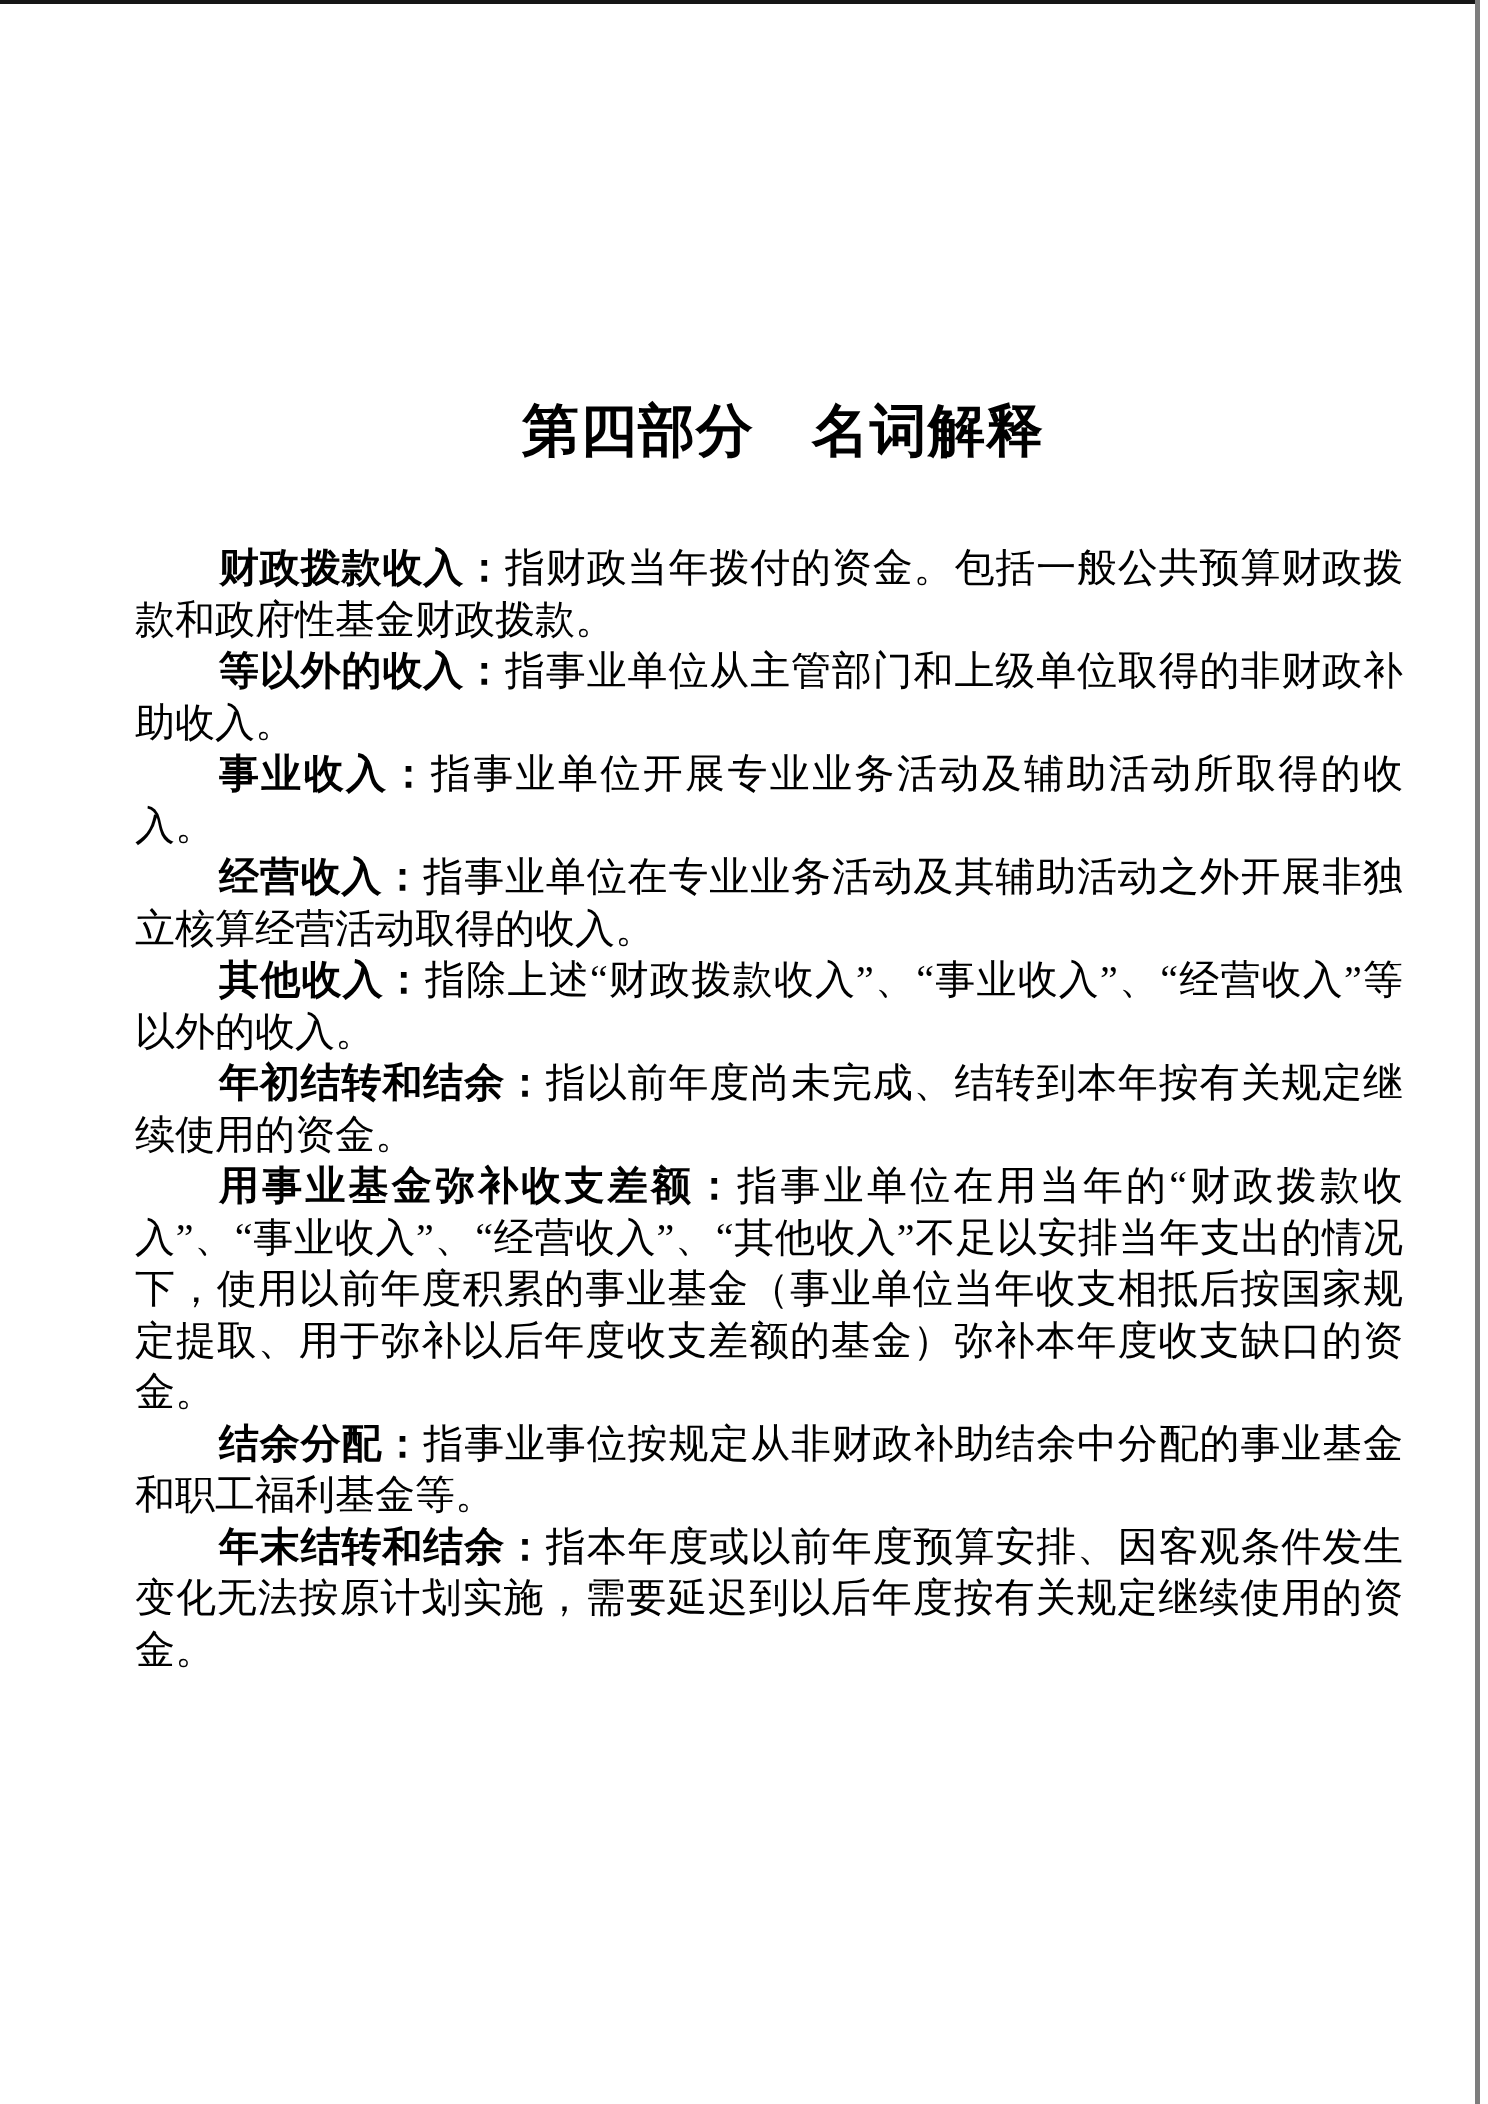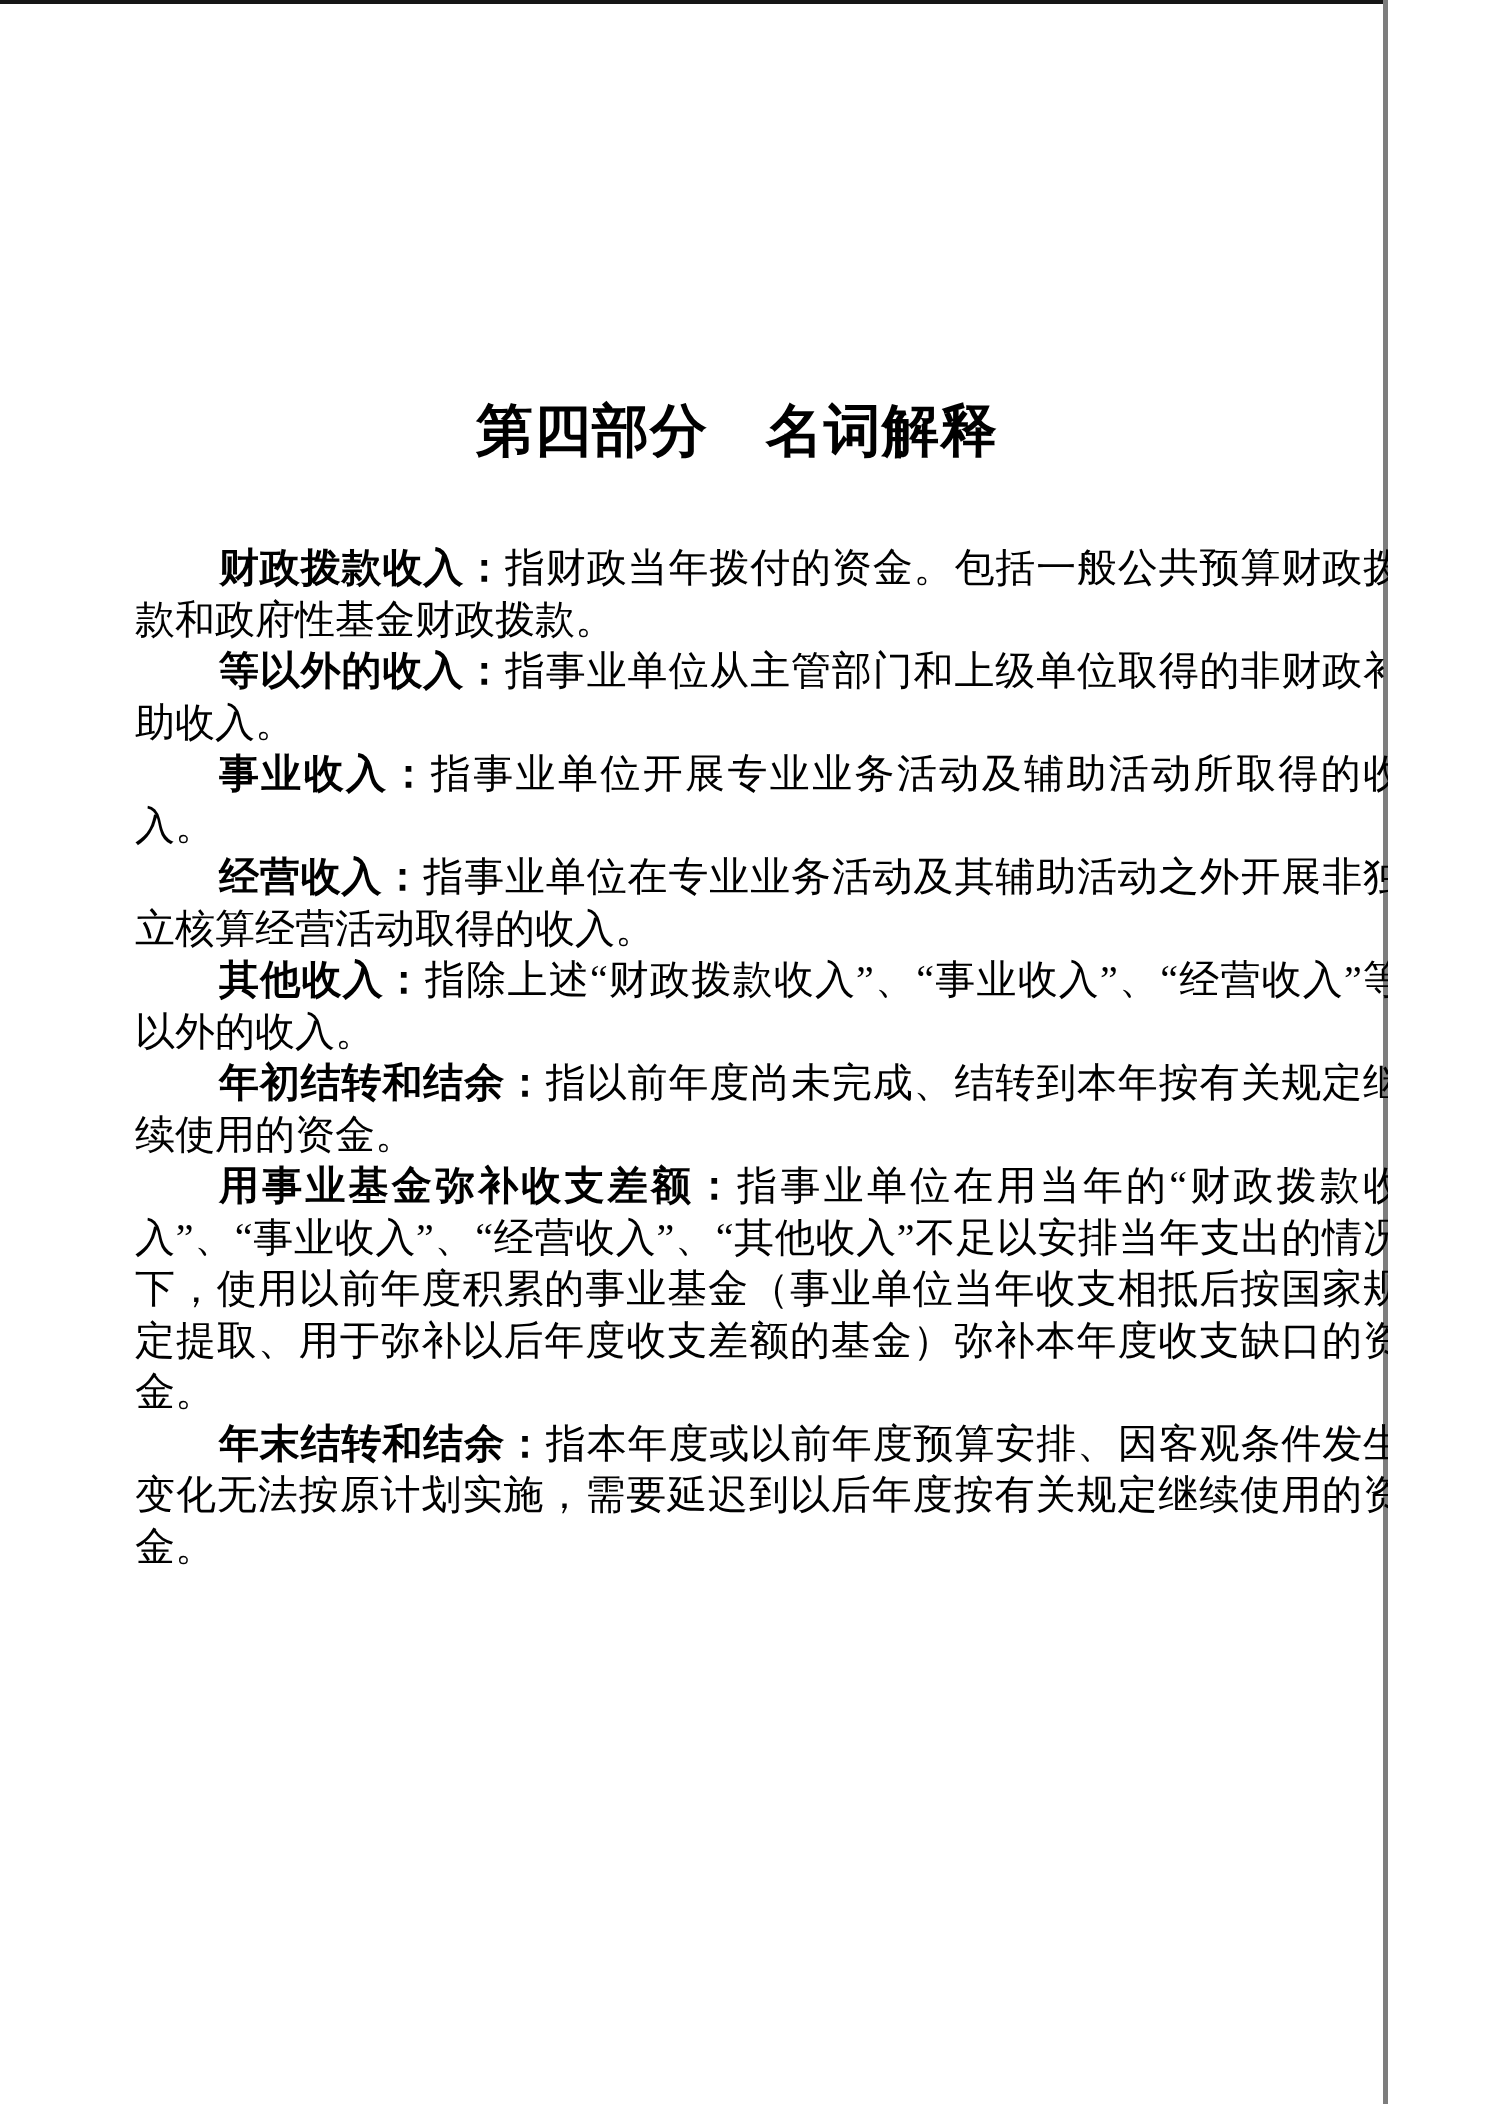--- a/index.html
+++ b/index.html
@@ -2,27 +2,26 @@
 <html><head>
 <meta charset="utf-8">
 <style>
   html, body {
     margin: 0;
     padding: 0;
     background: #ffffff;
   }
   .page {
     position: relative;
-    width: 1372px;
+    width: 1480px;
     height: 2104px;
     background: #ffffff;
     color: #000000;
     font-family: "Liberation Serif", "DejaVu Serif", serif;
     overflow: hidden;
-    padding-left: 16px;
   }
   .top-border {
     position: absolute;
     top: 0; left: 0;
     width: 100%; height: 4px;
     background: #161616;
   }
   .right-border {
     position: absolute;
     top: 0; right: 0;
@@ -70,15 +69,16 @@
   <h1 class="title">第四部分　名词解释</h1>
 
   <div class="body-text">
       <p class="para"><span class="term">财政拨款收入：</span><span class="def">指财政当年拨付的资金。包括一般公共预算财政拨款和政府性基金财政拨款。</span></p>
       <p class="para"><span class="term">等以外的收入：</span><span class="def">指事业单位从主管部门和上级单位取得的非财政补助收入。</span></p>
       <p class="para"><span class="term">事业收入：</span><span class="def">指事业单位开展专业业务活动及辅助活动所取得的收入。</span></p>
       <p class="para"><span class="term">经营收入：</span><span class="def">指事业单位在专业业务活动及其辅助活动之外开展非独立核算经营活动取得的收入。</span></p>
       <p class="para"><span class="term">其他收入：</span><span class="def">指除上述“财政拨款收入”、“事业收入”、“经营收入”等以外的收入。</span></p>
       <p class="para"><span class="term">年初结转和结余：</span><span class="def">指以前年度尚未完成、结转到本年按有关规定继续使用的资金。</span></p>
       <p class="para"><span class="term">用事业基金弥补收支差额：</span><span class="def">指事业单位在用当年的“财政拨款收入”、“事业收入”、“经营收入”、“其他收入”不足以安排当年支出的情况下，使用以前年度积累的事业基金（事业单位当年收支相抵后按国家规定提取、用于弥补以后年度收支差额的基金）弥补本年度收支缺口的资金。</span></p>
+      <p class="para"><span class="term">结余分配：</span><span class="def">指事业事位按规定从非财政补助结余中分配的事业基金和职工福利基金等。</span></p>
       <p class="para"><span class="term">年末结转和结余：</span><span class="def">指本年度或以前年度预算安排、因客观条件发生变化无法按原计划实施，需要延迟到以后年度按有关规定继续使用的资金。</span></p>
     </div>
 </div>
 
 </body></html>

